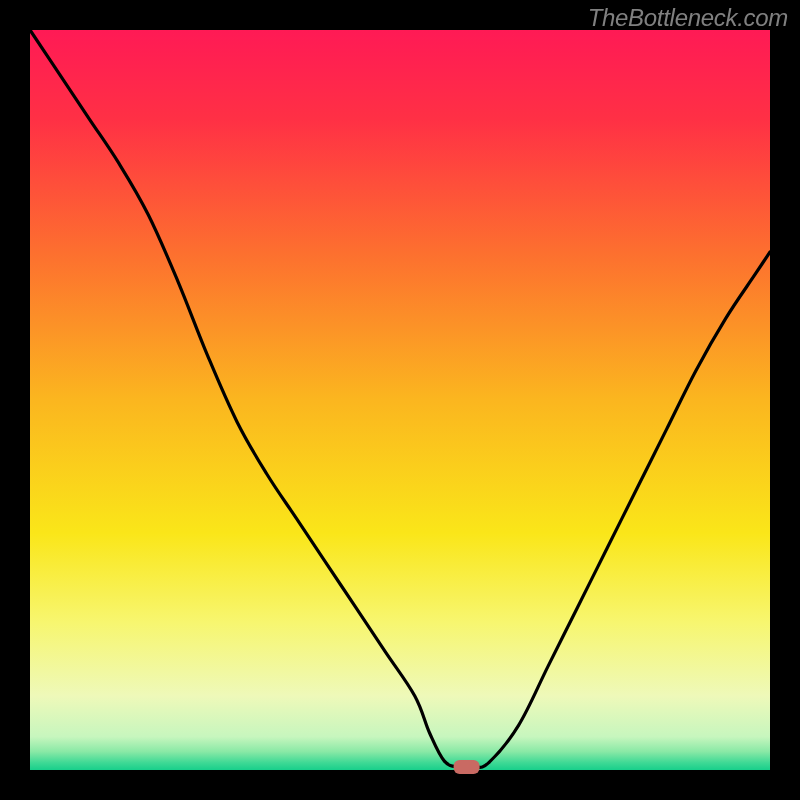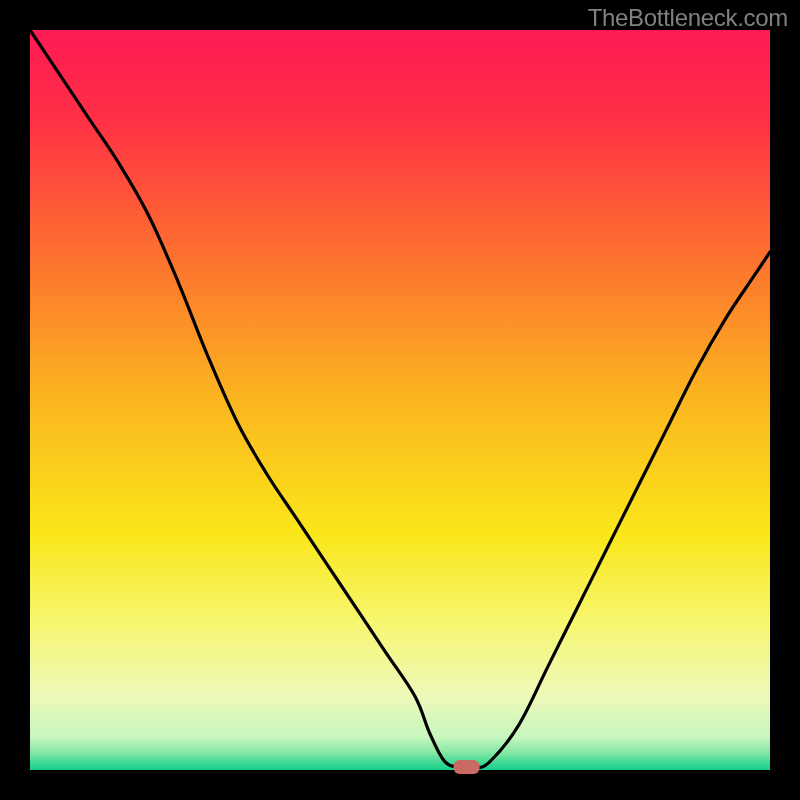--- a/index.html
+++ b/index.html
@@ -8,20 +8,21 @@
     width: 800px;
     height: 800px;
     background: #000;
     overflow: hidden;
     font-family: Arial, Helvetica, sans-serif;
   }
   .stage {
     position: relative;
     width: 800px;
     height: 657px;
+    font-style: italic;
   }
   .watermark {
     position: absolute;
     top: 4px;
     right: 12px;
     color: #808080;
     font-size: 24px;
     font-weight: 500;
     letter-spacing: -0.3px;
     z-index: 10;

